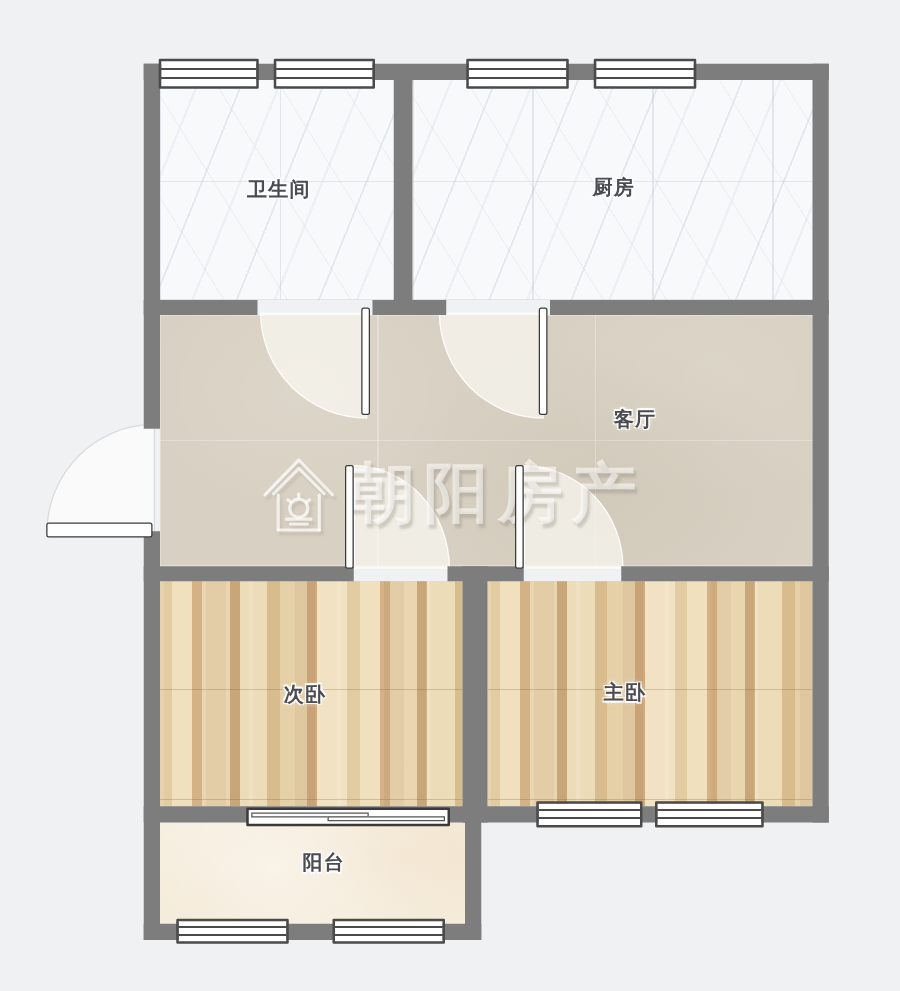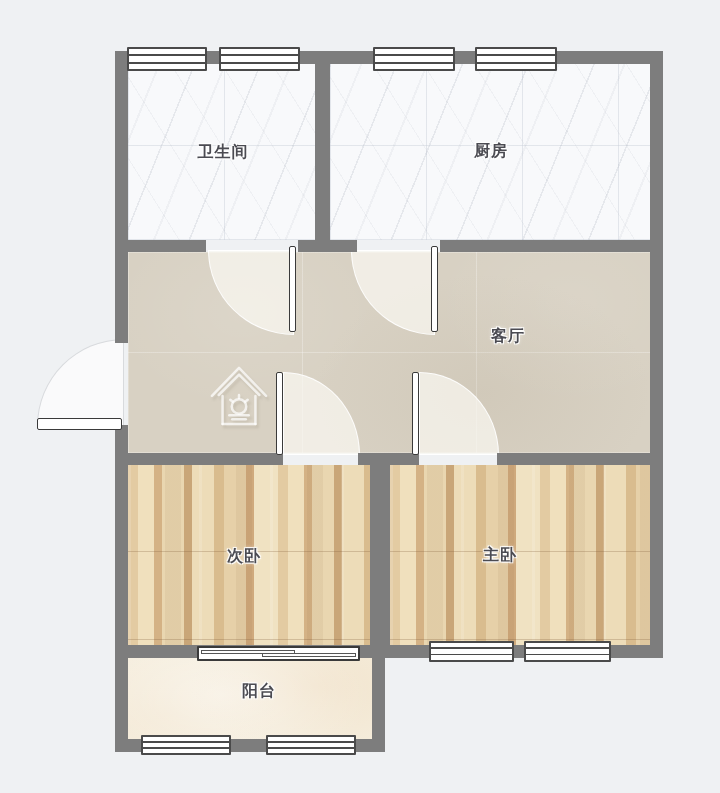--- a/index.html
+++ b/index.html
@@ -137,20 +137,21 @@
         <line x1="47" y1="34" x2="47" y2="63"></line>
         <line x1="13" y1="63" x2="47" y2="63"></line>
         <circle cx="30" cy="45" r="7.5"></circle>
         <line x1="30" y1="33" x2="30" y2="36"></line>
         <line x1="21" y1="38" x2="23.5" y2="40"></line>
         <line x1="39" y1="38" x2="36.5" y2="40"></line>
         <line x1="20" y1="54" x2="40" y2="54"></line>
         <line x1="23" y1="58" x2="37" y2="58"></line>
       </g>
     </svg>
+    <div class="brand">朝阳房产</div>
   </div>
 
   <div class="wall" style="left:115px;top:51px;width:548px;height:13px;"></div>
   <div class="wall" style="left:115px;top:51px;width:13px;height:292px;"></div>
   <div class="wall" style="left:115px;top:425px;width:13px;height:327px;"></div>
   <div class="wall" style="left:650px;top:51px;width:13px;height:607px;"></div>
   <div class="wall" style="left:115px;top:645px;width:548px;height:13px;"></div>
   <div class="wall" style="left:115px;top:739px;width:270px;height:13px;"></div>
   <div class="wall" style="left:372px;top:645px;width:13px;height:107px;"></div>
 

